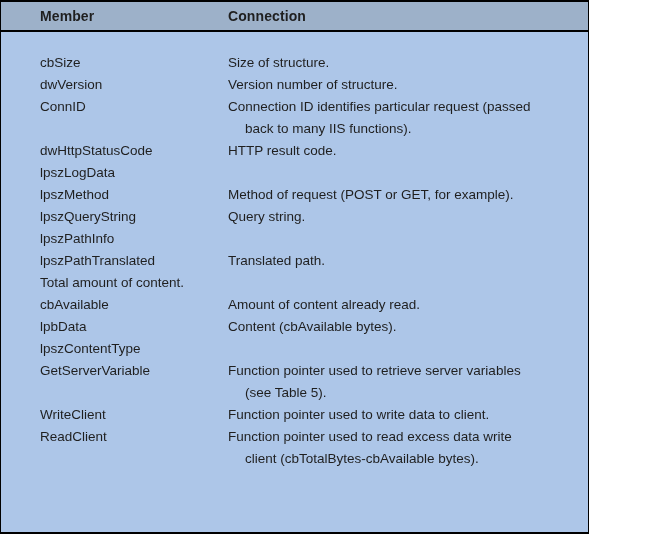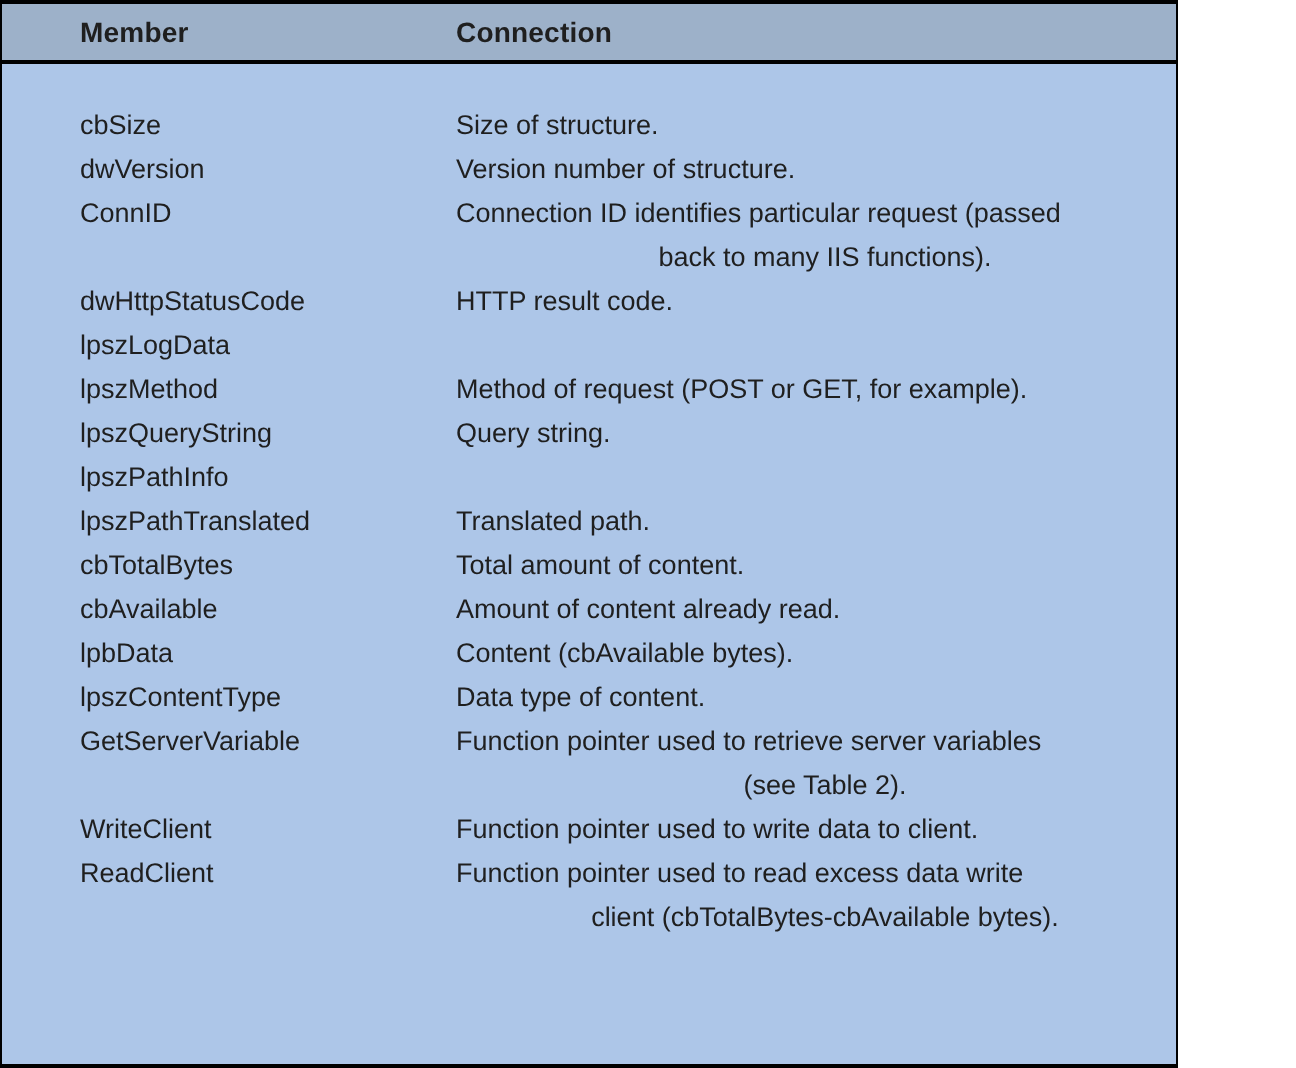--- a/index.html
+++ b/index.html
@@ -43,21 +43,21 @@
     flex-shrink:0;
     line-height:22px;
     white-space:nowrap;
   }
   .description-cell{flex:1;min-width:0;}
   .description-line{
     line-height:22px;
     height:22px;
     white-space:nowrap;
   }
-  .description-line.cont{padding-left:17px;text-align:center;}
+  .description-line.cont{padding-left:17px;}
 </style>
 </head>
 <body>
 
 <div class="members-table">
   <div class="header-row">
     <div class="col-member">Member</div>
     <div class="col-desc">Connection</div>
   </div>
   <div class="table-body">
@@ -113,21 +113,20 @@
   </div>
 
   <div class="table-row">
     <div class="member-cell">lpszPathTranslated</div>
     <div class="description-cell">
           <div class="description-line">Translated path.</div>
         </div>
   </div>
 
   <div class="table-row">
-    <div class="member-cell">cbTotalBytes</div>
     <div class="description-cell">
           <div class="description-line">Total amount of content.</div>
         </div>
   </div>
 
   <div class="table-row">
     <div class="member-cell">cbAvailable</div>
     <div class="description-cell">
           <div class="description-line">Amount of content already read.</div>
         </div>
@@ -135,30 +134,27 @@
 
   <div class="table-row">
     <div class="member-cell">lpbData</div>
     <div class="description-cell">
           <div class="description-line">Content (cbAvailable bytes).</div>
         </div>
   </div>
 
   <div class="table-row">
     <div class="member-cell">lpszContentType</div>
-    <div class="description-cell">
-          <div class="description-line">Data type of content.</div>
-        </div>
   </div>
 
   <div class="table-row">
     <div class="member-cell">GetServerVariable</div>
     <div class="description-cell">
           <div class="description-line">Function pointer used to retrieve server variables</div>
-          <div class="description-line cont">(see Table 2).</div>
+          <div class="description-line cont">(see Table 5).</div>
         </div>
   </div>
 
   <div class="table-row">
     <div class="member-cell">WriteClient</div>
     <div class="description-cell">
           <div class="description-line">Function pointer used to write data to client.</div>
         </div>
   </div>
 

